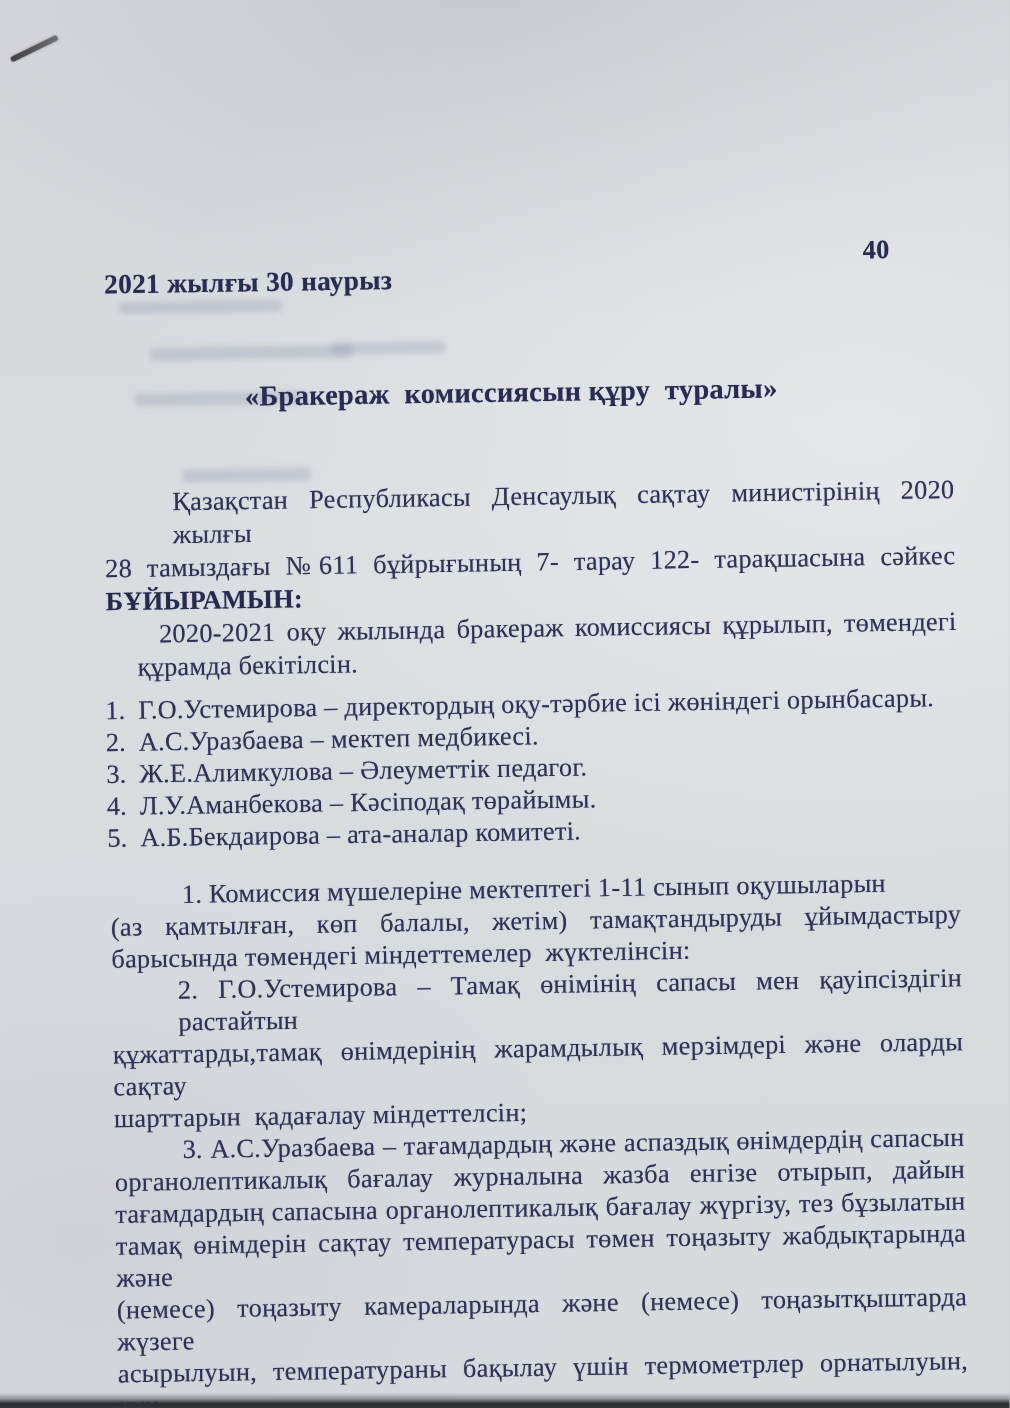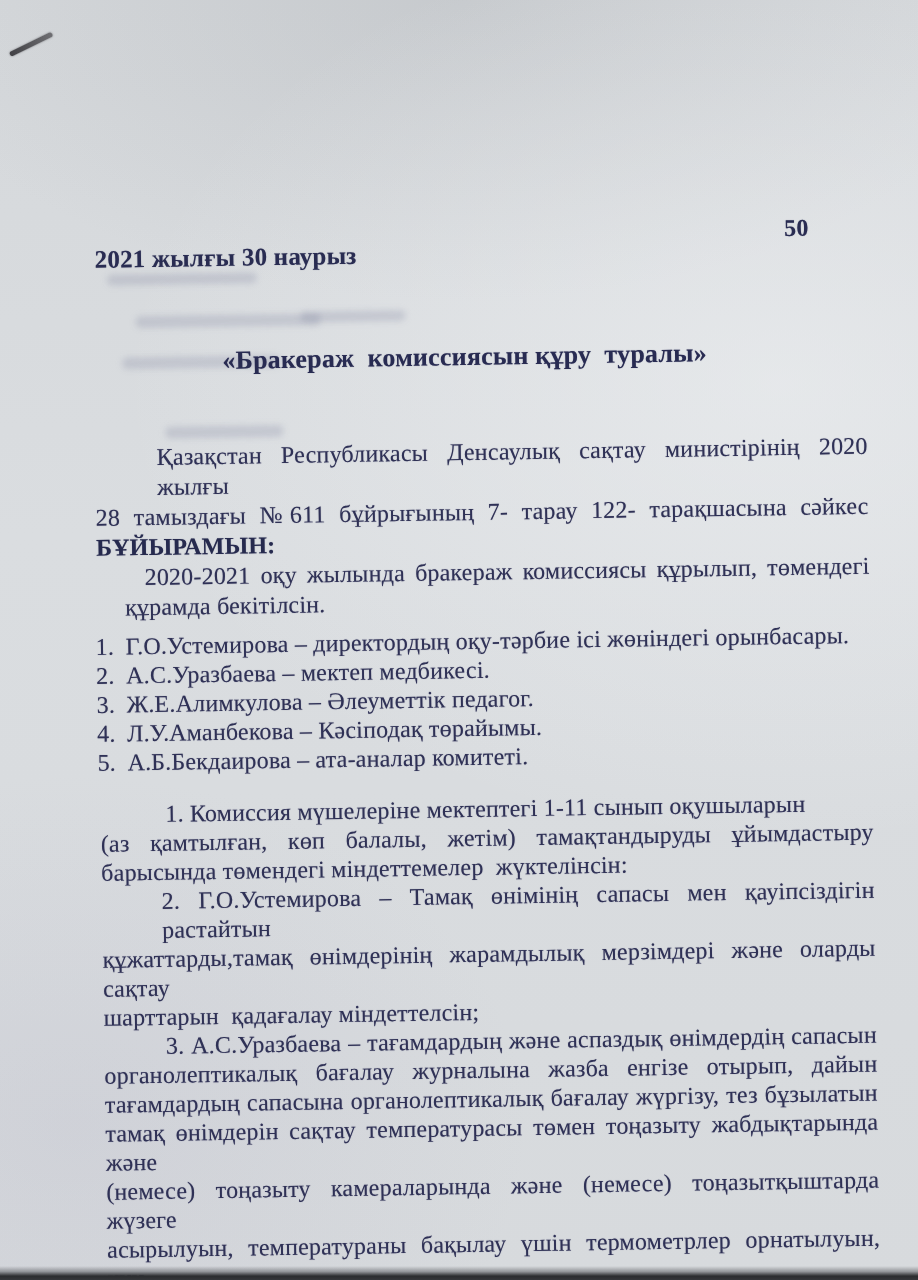--- a/index.html
+++ b/index.html
@@ -73,21 +73,21 @@
   }
 </style>
 </head>
 <body>
 
 <div class="photo">
   <div class="corner-mark"></div>
 
   <div class="sheet">
     <div class="txt date">2021 жылғы 30 наурыз</div>
-    <div class="txt pagenum">50</div>
+    <div class="txt pagenum">40</div>
 
     <div class="smudge s1"></div>
     <div class="smudge s2"></div>
     <div class="smudge s3"></div>
     <div class="smudge s4"></div>
     <div class="smudge s5"></div>
 
     <div class="txt title-row">«Бракераж  комиссиясын құру  туралы»</div>
 
     <div class="block intro">

